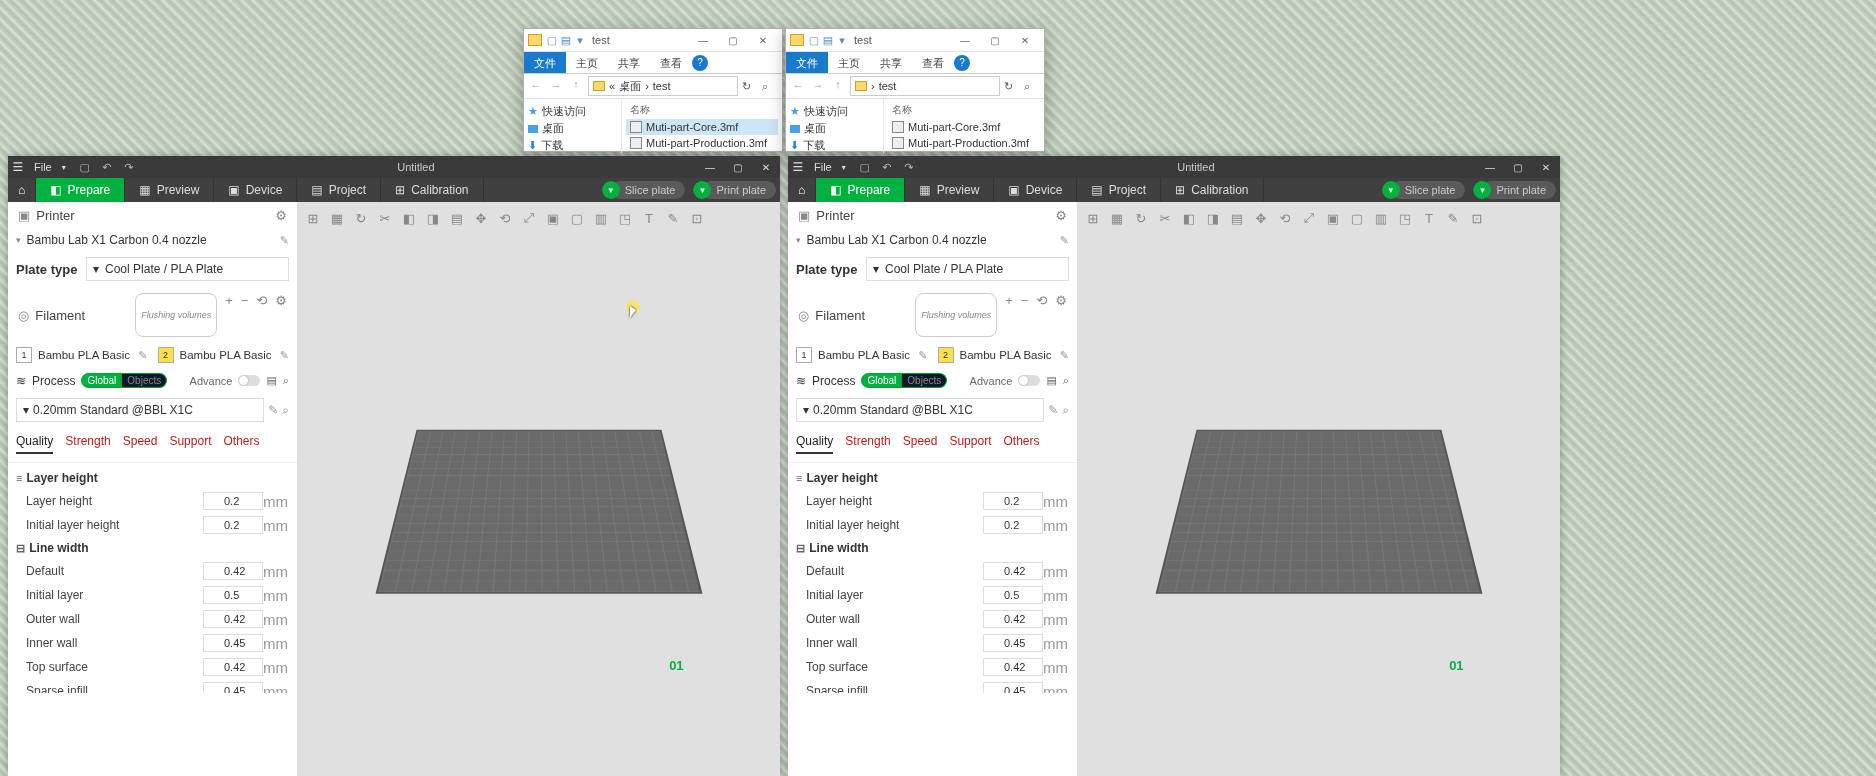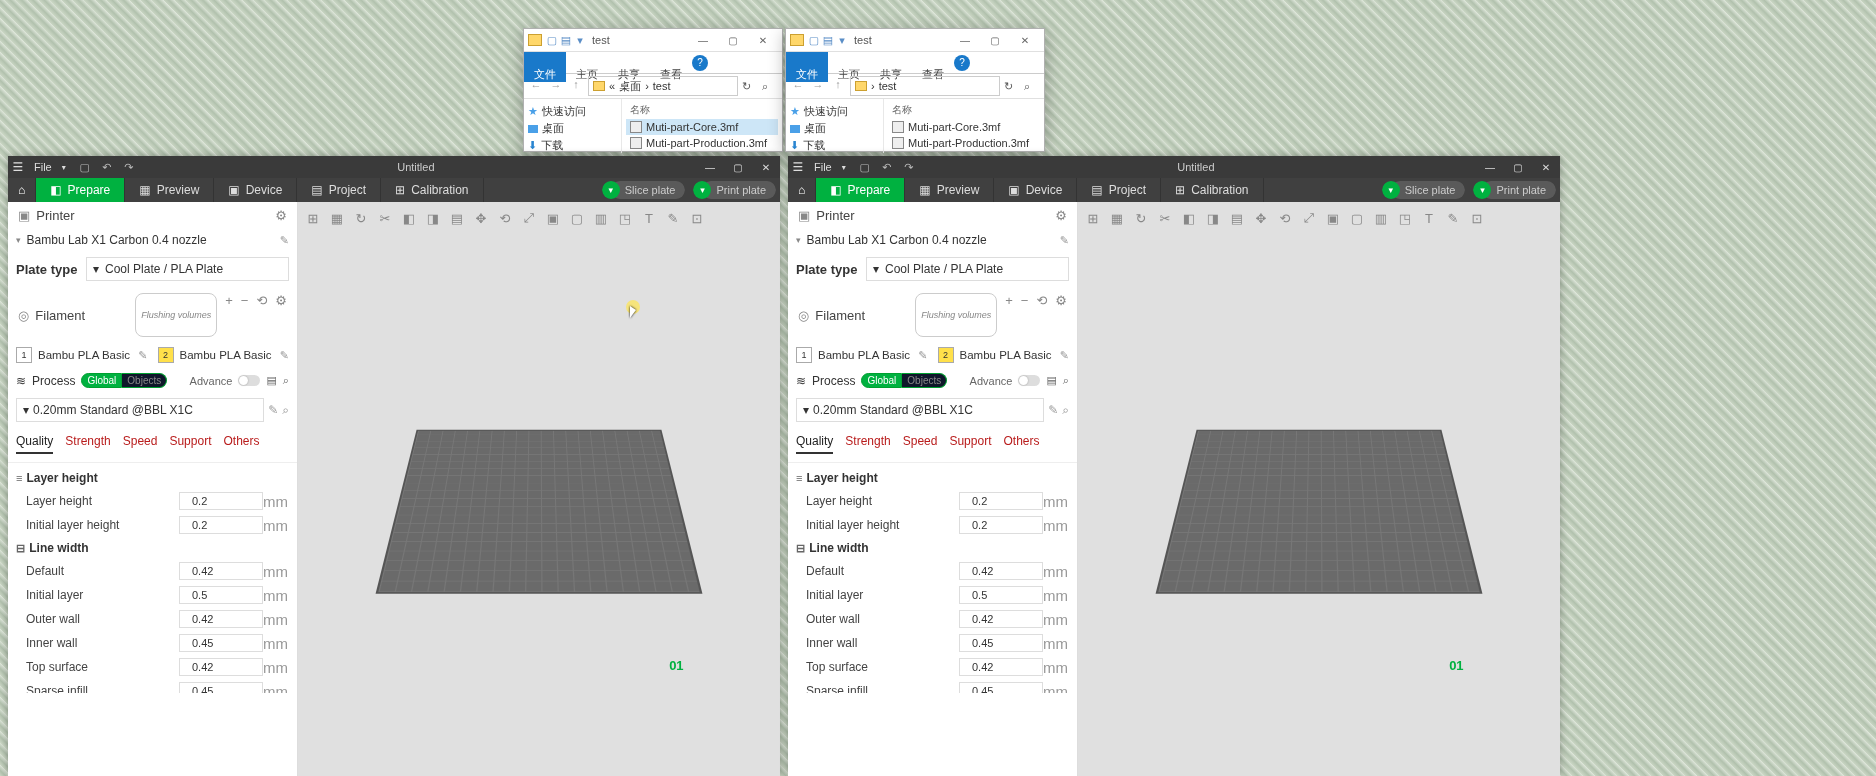--- a/index.html
+++ b/index.html
@@ -20,21 +20,21 @@
   .explorer.left { left: 523px; }
   .explorer.right { left: 785px; }
   .exp-title { height: 23px; display:flex; align-items:center; padding: 0 4px; background:#fff; border-bottom:1px solid #e0e0e0;}
   .exp-title .folder-ic { width:14px; height:12px; background:#ffd76a; border:1px solid #cca030; margin-right:4px;}
   .exp-title .qat { display:flex; gap:2px; margin-right:6px;}
   .exp-title .qat span{ width:12px;height:12px; display:inline-block; color:#5a8ec7; text-align:center;}
   .exp-title .name { flex:1; color:#555; }
   .exp-title .wbtns { display:flex; gap:0;}
   .exp-title .wbtn { width:30px; height:20px; display:flex; align-items:center; justify-content:center; color:#666; font-size:10px;}
   .exp-ribbon { height:22px; background:#fff; display:flex; border-bottom:1px solid #ccc; }
-  .exp-ribbon .tab { padding:15px 10px; font-size:11px; color:#444;}
+  .exp-ribbon .tab { padding:4px 10px; font-size:11px; color:#444;}
   .exp-ribbon .tab.file { background:#1979ca; color:#fff;}
   .exp-ribbon .helpc { margin-left:auto; width:16px;height:16px;border-radius:50%;background:#1979ca;color:#fff;text-align:center;line-height:16px;margin:3px 4px 0 0;font-size:10px;}
   .exp-addr { height:25px; display:flex; align-items:center; padding:2px 4px; gap:4px; border-bottom:1px solid #e0e0e0;}
   .exp-addr .navbtn { width:16px;height:16px;color:#999;text-align:center;}
   .exp-addr .path { flex:1; height:20px; border:1px solid #ccc; display:flex;align-items:center;padding:0 4px;gap:4px; font-size:11px;}
   .exp-addr .path .fic{width:12px;height:10px;background:#ffd76a;border:1px solid #cca030;}
   .exp-addr .ref{width:16px;color:#555;}
   .exp-body { display:flex; height:54px; font-size:11px;}
   .exp-nav { width:98px; border-right:1px solid #e8e8e8; padding:4px 2px;}
   .exp-nav .qi { display:flex;align-items:center;gap:4px;padding:1px 2px;}
@@ -111,21 +111,21 @@
   .preset{display:flex;align-items:center;padding:4px 8px;gap:4px;}
   .preset .box{flex:1;border:1px solid #ddd;padding:4px 6px;display:flex;align-items:center;gap:4px;}
   .ptabs{display:flex;padding:4px 8px 8px;gap:12px;font-size:12px;border-bottom:1px solid #eee;}
   .ptabs span{padding:4px 0;color:#b91c1c;}
   .ptabs span.a{color:#222;font-weight:500;border-bottom:2px solid #333;}
   .params{padding:4px 6px;overflow-y:auto;max-height:230px;}
   .phdr{display:flex;align-items:center;gap:4px;font-size:12px;font-weight:600;padding:4px 2px;}
   .phdr .ic{font-size:11px;color:#666;}
   .prow{display:flex;align-items:center;padding:3px 4px 3px 12px;}
   .prow .pn{flex:1;font-size:12px;color:#444;}
-  .prow .pv{width:84px;border:1px solid #ddd;padding:2px 12px;font-size:11px;}
+  .prow .pv{width:60px;border:1px solid #ddd;padding:2px 20px;font-size:11px;}
   .prow .pu{width:24px;font-size:15px;color:#999;text-align:right;}
   .cursor{position:absolute;width:12px;height:14px;}
   .cursor::before{content:'';position:absolute;width:0;height:0;border-left:6px solid #fff;border-top:4px solid transparent;border-bottom:8px solid transparent;filter:drop-shadow(0 0 1px #000);}
   .ysel{position:absolute;width:14px;height:14px;background:rgba(255,230,80,0.7);border-radius:50%;}
 </style>
 </head>
 <body>
 
 <div class="explorer left">
   <div class="exp-title">

